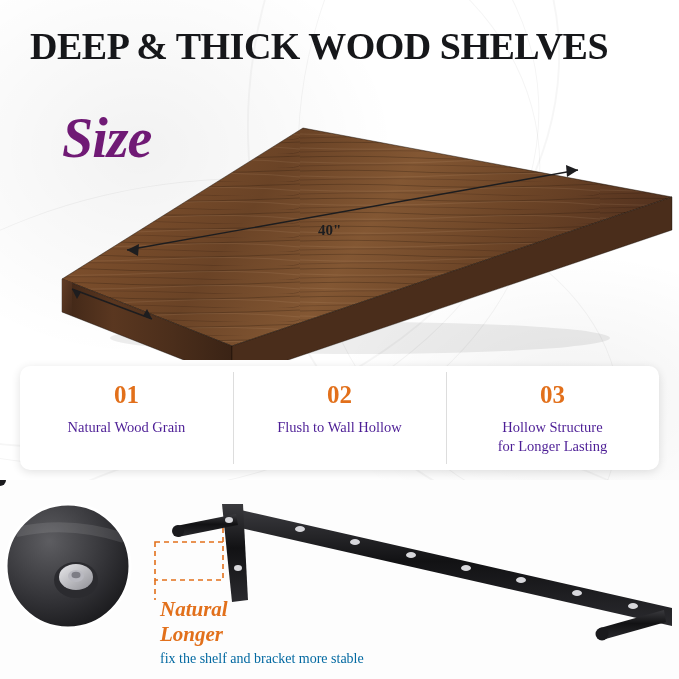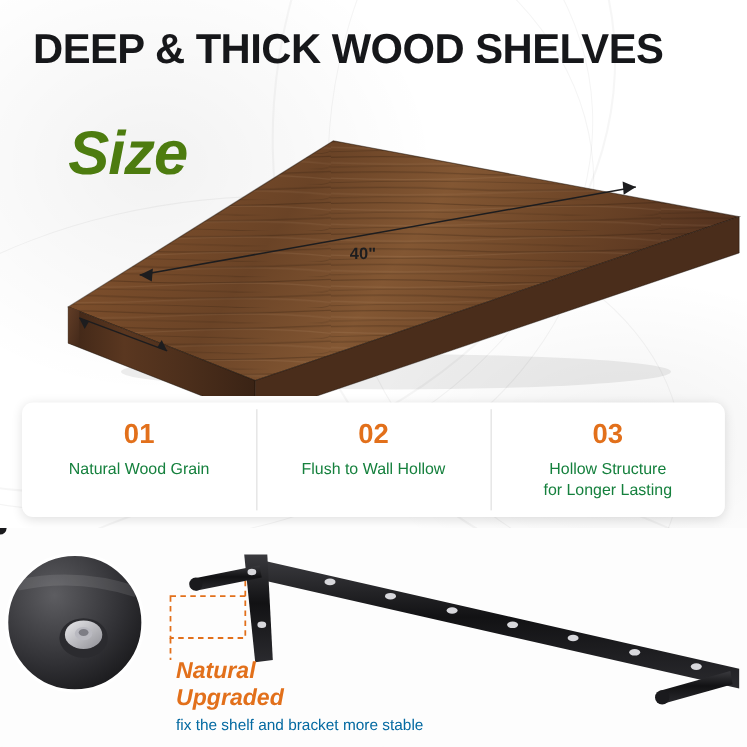--- a/index.html
+++ b/index.html
@@ -9,20 +9,21 @@
   }
   body {
     font-family: "Liberation Sans", sans-serif;
   }
   #page {
     position: relative;
     width: 679px;
     height: 679px;
     overflow: hidden;
     background: #ffffff;
+    font-family: Liberation Serif, serif;
   }
 
   
   .swoosh {
     position: absolute;
     border-radius: 50%;
     background: transparent;
     border: 1px solid rgba(0,0,0,0.045);
     pointer-events: none;
   }
@@ -49,21 +50,21 @@
   }
 
   
   .size-word {
     position: absolute;
     left: 62px;
     top: 106px;
     font-size: 56px;
     font-weight: bold;
     font-style: italic;
-    color: #4d7c0f;
+    color: #701a75;
     letter-spacing: -1px;
   }
 
   
   #shelf-wrap {
     position: absolute;
     left: 0;
     top: 70px;
     width: 679px;
     height: 290px;
@@ -107,21 +108,21 @@
   }
   .feature .num {
     font-size: 25px;
     font-weight: bold;
     color: #e2701b;
     line-height: 34px;
   }
   .feature .txt {
     margin-top: 6px;
     font-size: 14.5px;
-    color: #15803d;
+    color: #4c1d95;
     line-height: 19px;
     padding: 0 6px;
   }
 
   
   #bottom {
     position: absolute;
     left: 0;
     top: 480px;
     width: 679px;
@@ -303,17 +304,17 @@
         <ellipse cx="633" cy="126" rx="5" ry="3" fill="#d8d8dc"></ellipse>
 
         <ellipse cx="229" cy="40" rx="4" ry="3" fill="#d8d8dc"></ellipse>
         <ellipse cx="238" cy="88" rx="4" ry="3" fill="#d8d8dc"></ellipse>
       </g>
     </svg>
   </div>
 
   <div id="bracket-caption">
     <div class="title">Natural</div>
-    <div class="title">Upgraded</div>
+    <div class="title">Longer</div>
     <div class="sub">fix the shelf and bracket more stable</div>
   </div>
 
 </div>
 
 </body></html>

